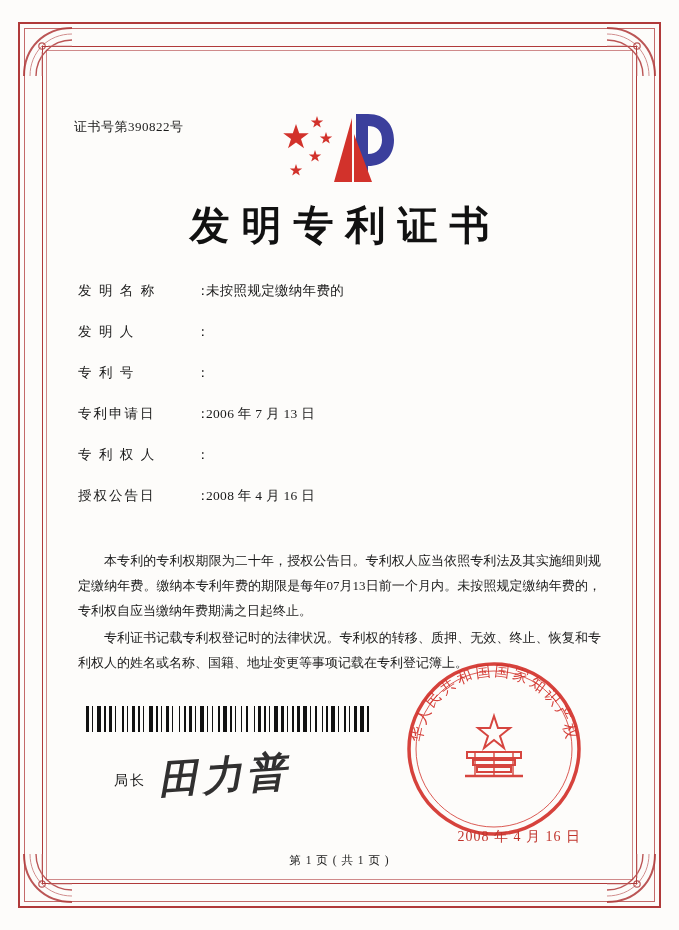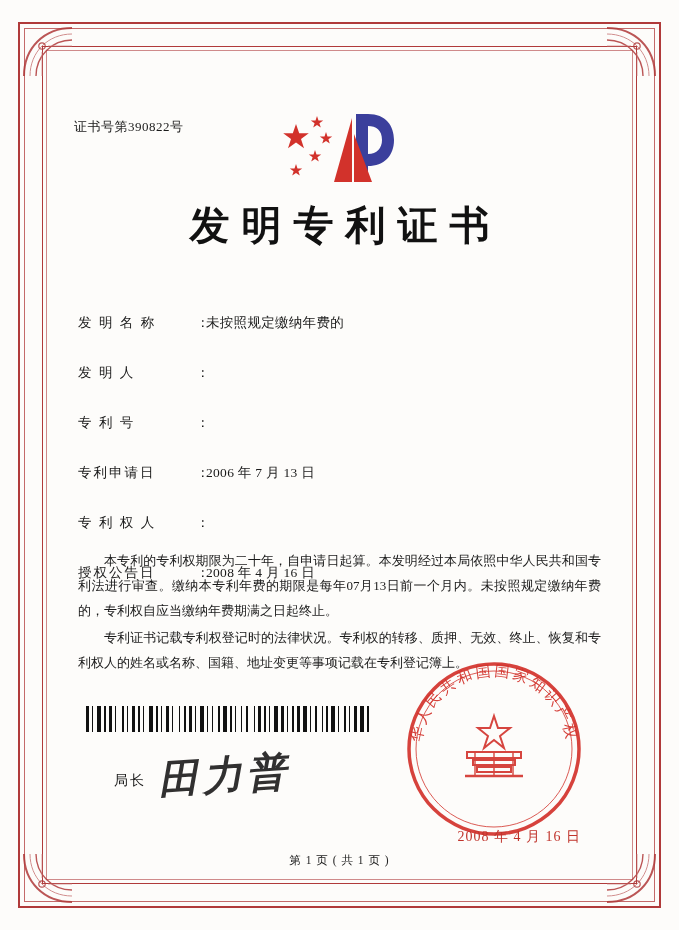--- a/index.html
+++ b/index.html
@@ -123,21 +123,20 @@
     position: absolute;
     left: 78px;
     top: 282px;
     right: 78px;
   }
   .field-row {
     display: flex;
     align-items: flex-start;
     margin-bottom: 23px;
     font-size: 13.5px;
-    margin-top: 32px;
   }
   .field-label {
     width: 118px;
     flex: none;
     letter-spacing: 2px;
     white-space: nowrap;
   }
   .field-colon {
     width: 10px;
     flex: none;
@@ -323,21 +322,21 @@
       <span class="field-colon">：</span>
     </div>
     <div class="field-row">
       <span class="field-label">授权公告日</span>
       <span class="field-colon">：</span>
       <span class="field-value">2008 年 4 月 16 日</span>
     </div>
   </div>
 
   <div class="body-text">
-    <p>本专利的专利权期限为二十年，自申请日起算。本发明经过本局依照中华人民共和国专利法进行审查。缴纳本专利年费的期限是每年07月13日前一个月内。未按照规定缴纳年费的，专利权自应当缴纳年费期满之日起终止。</p>
+    <p>本专利的专利权期限为二十年，授权公告日。专利权人应当依照专利法及其实施细则规定缴纳年费。缴纳本专利年费的期限是每年07月13日前一个月内。未按照规定缴纳年费的，专利权自应当缴纳年费期满之日起终止。</p>
     <p>专利证书记载专利权登记时的法律状况。专利权的转移、质押、无效、终止、恢复和专利权人的姓名或名称、国籍、地址变更等事项记载在专利登记簿上。</p>
   </div>
 
   <div class="barcode" id="barcode">
       <i style="width: 3px;"></i>
       <i style="width: 1px; background: transparent;"></i>
       <i style="width: 1px;"></i>
       <i style="width: 2px; background: transparent;"></i>
       <i style="width: 4px;"></i>
       <i style="width: 1px; background: transparent;"></i>

